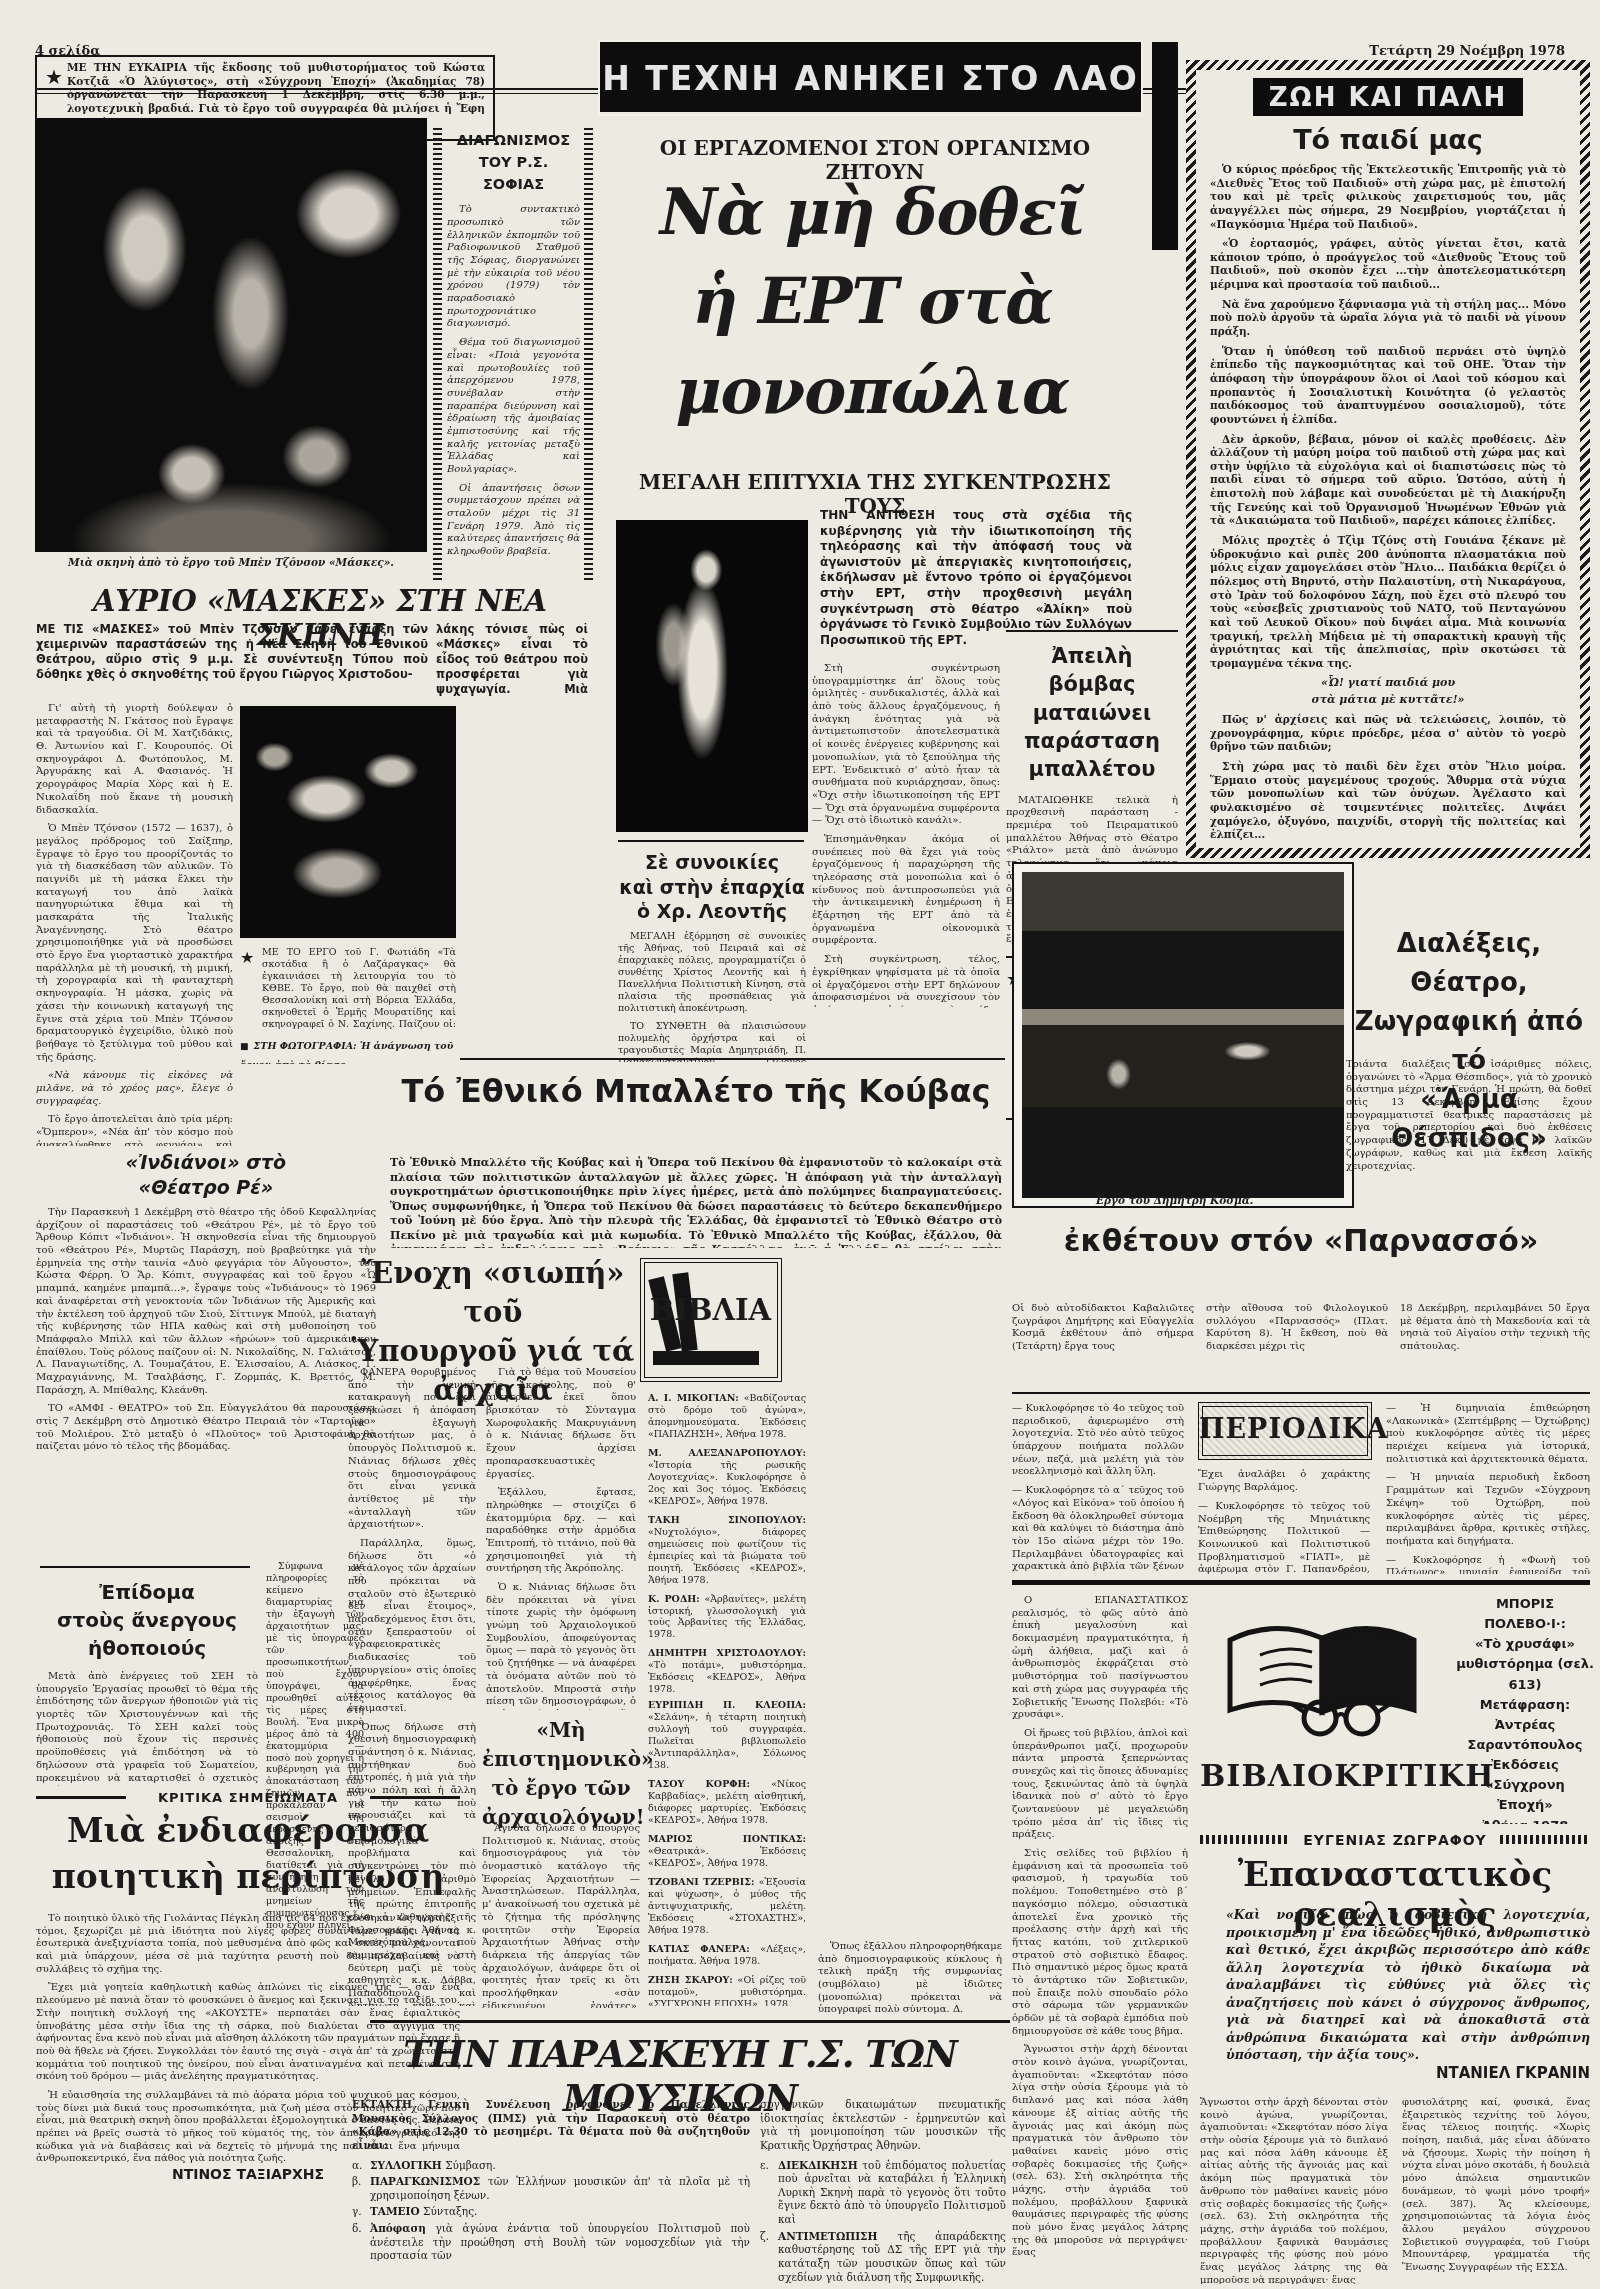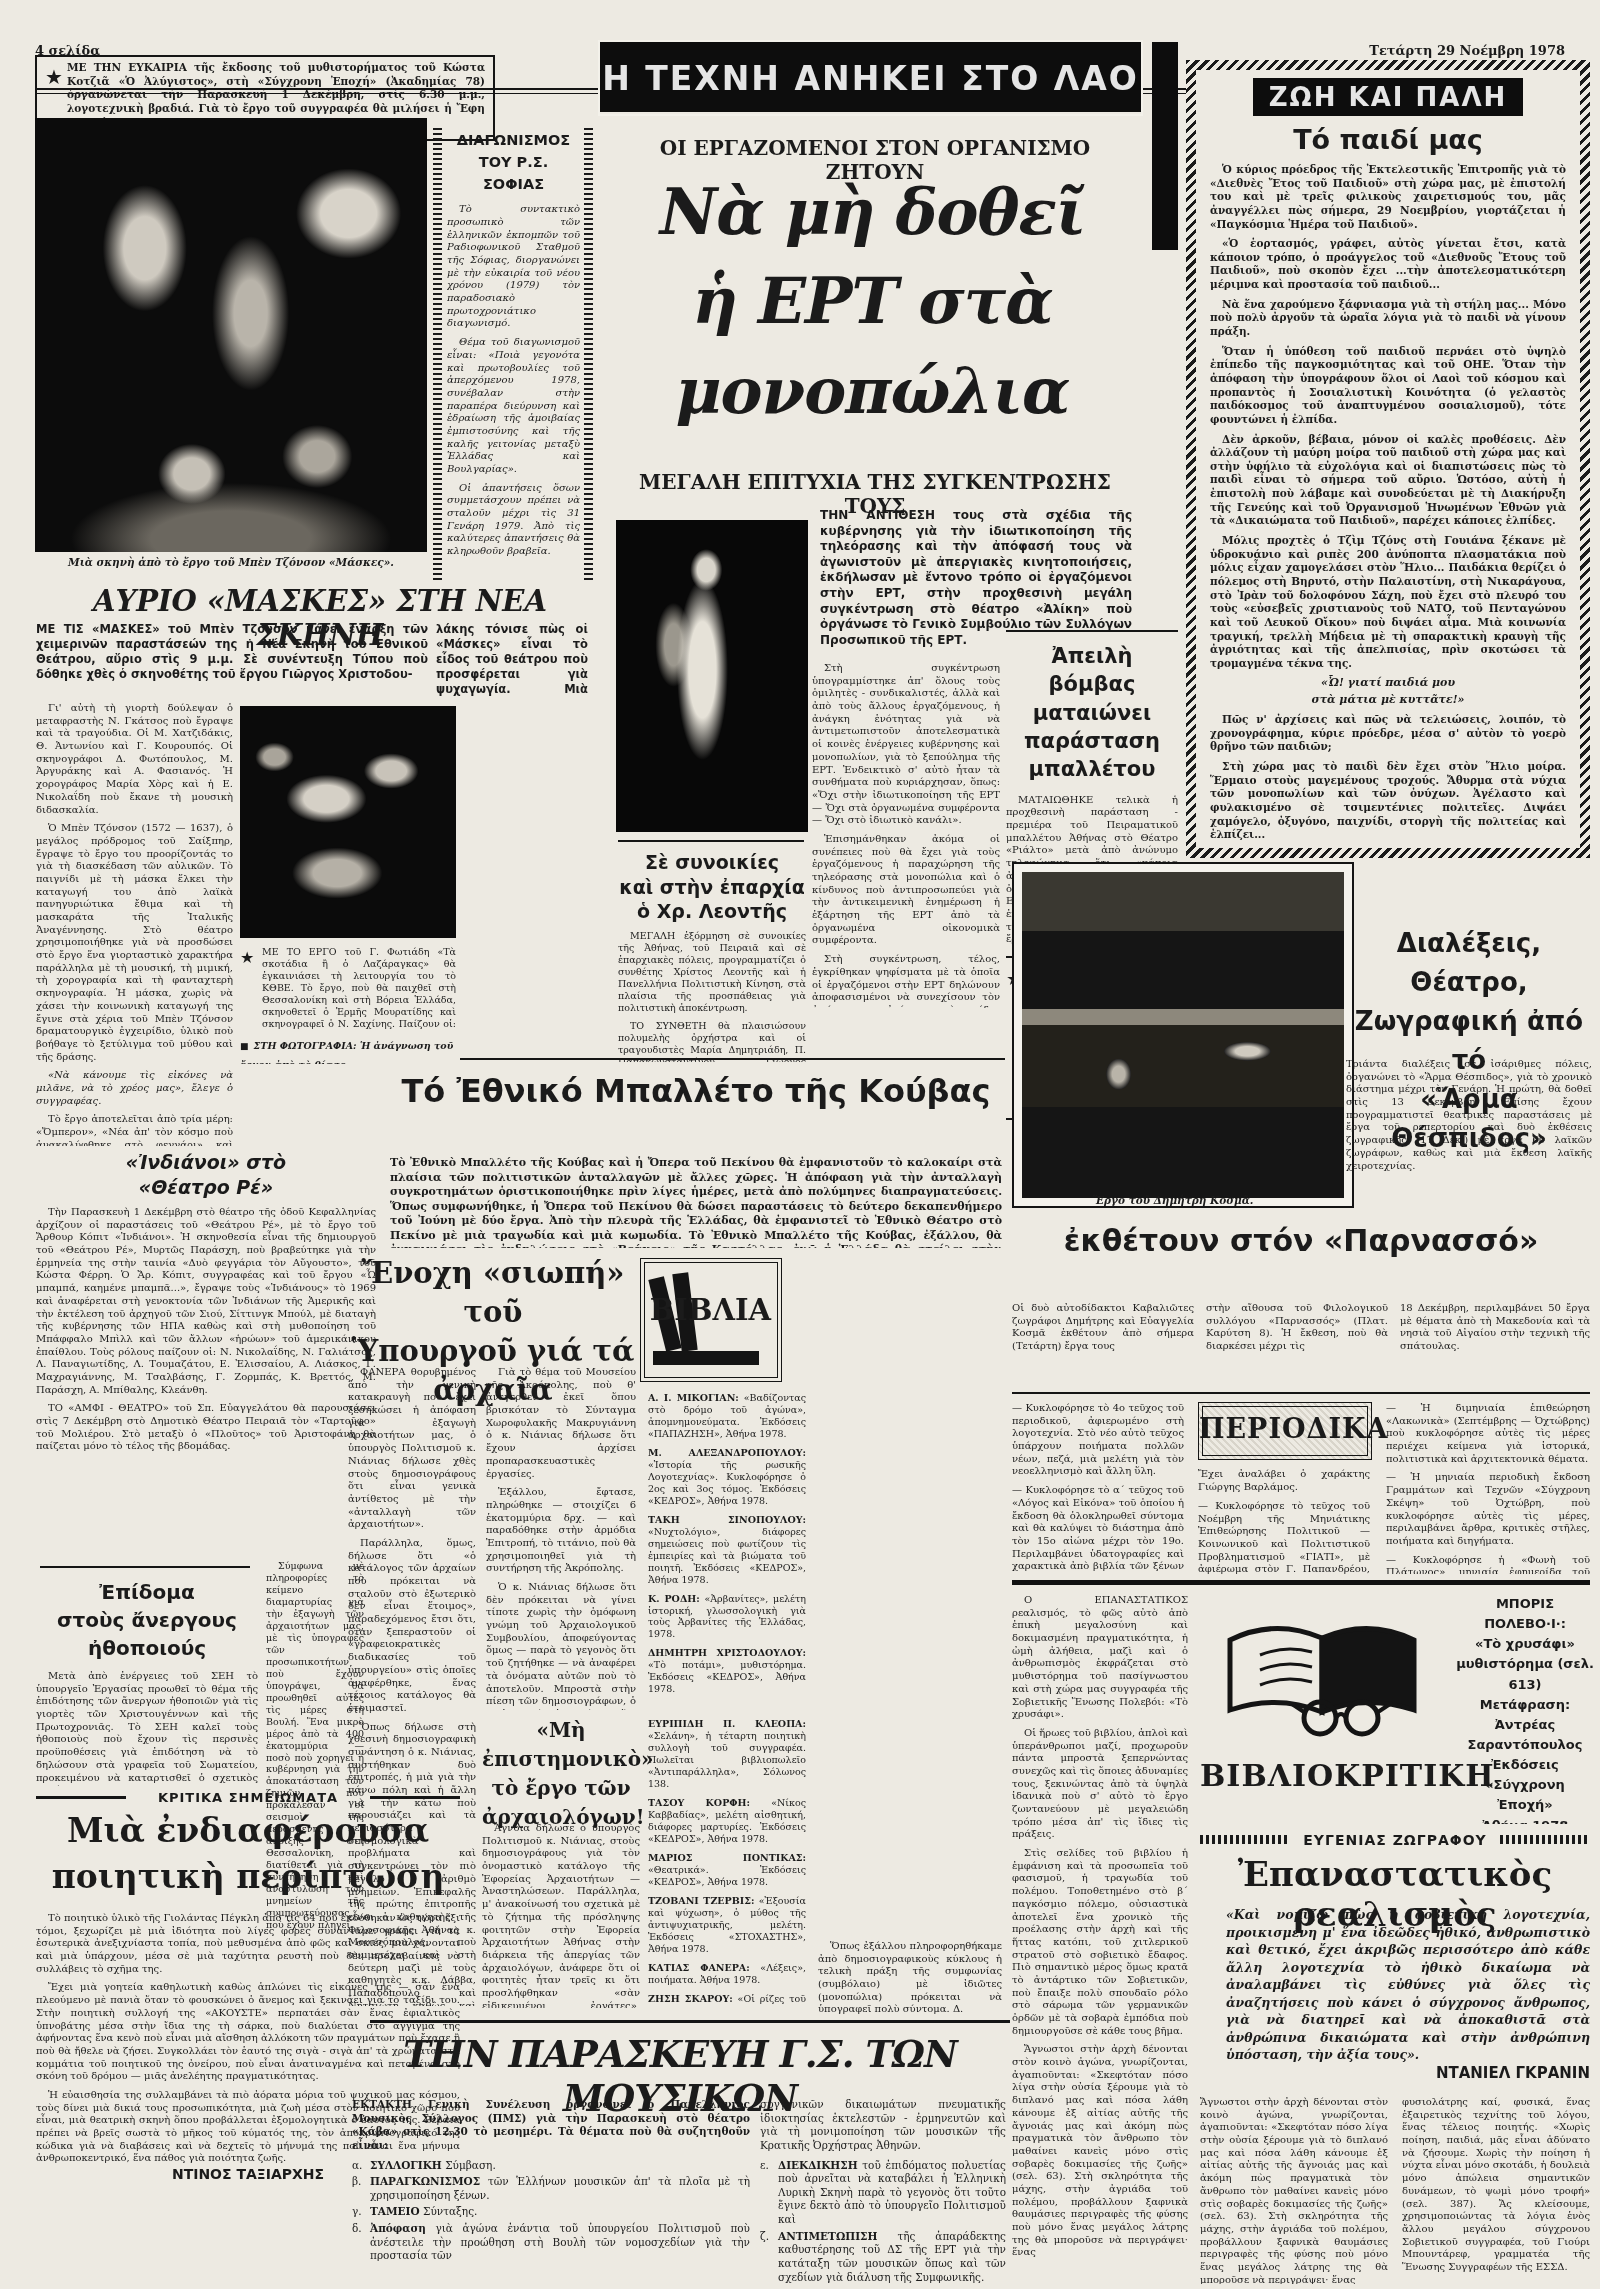--- a/index.html
+++ b/index.html
@@ -220,21 +220,21 @@
   <div class="abs bookspine" style="left:16px;top:18px;width:16px;height:74px;transform:rotate(-14deg);"></div>
   <div class="abs bookspine" style="left:36px;top:14px;width:16px;height:78px;transform:rotate(-7deg);"></div>
   <div class="abs bookspine" style="left:12px;top:92px;width:106px;height:14px;"></div>
   <div class="abs ser b" style="right:10px;top:34px;font-size:29px;margin-left:40px;">ΒΙΒΛΙΑ</div>
 </div>
 <div class="abs clip" style="left:648px;top:1392px;width:158px;height:614px;">
   <p class="j s95 ni" style="margin-bottom:7px;"><b>Α. Ι. ΜΙΚΟΓΙΑΝ:</b> <span>«Βαδίζοντας στὸ δρόμο τοῦ ἀγώνα», ἀπομνημονεύματα. Ἐκδόσεις «ΠΑΠΑΖΗΣΗ», Ἀθήνα 1978.</span></p>
   <p class="j s95 ni" style="margin-bottom:7px;"><b>Μ. ΑΛΕΞΑΝΔΡΟΠΟΥΛΟΥ:</b> <span>«Ἱστορία τῆς ρωσικῆς Λογοτεχνίας». Κυκλοφόρησε ὁ 2ος καὶ 3ος τόμος. Ἐκδόσεις «ΚΕΔΡΟΣ», Ἀθήνα 1978.</span></p>
   <p class="j s95 ni" style="margin-bottom:7px;"><b>ΤΑΚΗ ΣΙΝΟΠΟΥΛΟΥ:</b> <span>«Νυχτολόγιο», διάφορες σημειώσεις ποὺ φωτίζουν τὶς ἐμπειρίες καὶ τὰ βιώματα τοῦ ποιητῆ. Ἐκδόσεις «ΚΕΔΡΟΣ», Ἀθήνα 1978.</span></p>
   <p class="j s95 ni" style="margin-bottom:7px;"><b>Κ. ΡΟΔΗ:</b> <span>«Ἀρβανίτες», μελέτη ἱστορική, γλωσσολογικὴ γιὰ τοὺς Ἀρβανίτες τῆς Ἑλλάδας, 1978.</span></p>
-  <p class="j s95 ni" style="margin-bottom:23px;"><b>ΔΗΜΗΤΡΗ ΧΡΙΣΤΟΔΟΥΛΟΥ:</b> <span>«Τὸ ποτάμι», μυθιστόρημα. Ἐκδόσεις «ΚΕΔΡΟΣ», Ἀθήνα 1978.</span></p>
+  <p class="j s95 ni" style="margin-bottom:4px;"><b>ΔΗΜΗΤΡΗ ΧΡΙΣΤΟΔΟΥΛΟΥ:</b> <span>«Τὸ ποτάμι», μυθιστόρημα. Ἐκδόσεις «ΚΕΔΡΟΣ», Ἀθήνα 1978.</span></p>
   <p class="j s95 ni" style="margin-bottom:7px;"><b>ΕΥΡΙΠΙΔΗ Π. ΚΛΕΟΠΑ:</b> <span>«Σελάνη», ἡ τέταρτη ποιητικὴ συλλογὴ τοῦ συγγραφέα. Πωλεῖται βιβλιοπωλεῖο «Ἀντιπαράλληλα», Σόλωνος 138.</span></p>
   <p class="j s95 ni" style="margin-bottom:7px;"><b>ΤΑΣΟΥ ΚΟΡΦΗ:</b> <span>«Νίκος Καββαδίας», μελέτη αἰσθητική, διάφορες μαρτυρίες. Ἐκδόσεις «ΚΕΔΡΟΣ», Ἀθήνα 1978.</span></p>
   <p class="j s95 ni" style="margin-bottom:7px;"><b>ΜΑΡΙΟΣ ΠΟΝΤΙΚΑΣ:</b> <span>«Θεατρικά». Ἐκδόσεις «ΚΕΔΡΟΣ», Ἀθήνα 1978.</span></p>
   <p class="j s95 ni" style="margin-bottom:7px;"><b>ΤΖΟΒΑΝΙ ΤΖΕΡΒΙΣ:</b> <span>«Ἐξουσία καὶ ψύχωση», ὁ μύθος τῆς ἀντιψυχιατρικῆς, μελέτη. Ἐκδόσεις «ΣΤΟΧΑΣΤΗΣ», Ἀθήνα 1978.</span></p>
   <p class="j s95 ni" style="margin-bottom:7px;"><b>ΚΑΤΙΑΣ ΦΑΝΕΡΑ:</b> <span>«Λέξεις», ποιήματα. Ἀθήνα 1978.</span></p>
   <p class="j s95 ni" style="margin-bottom:7px;"><b>ΖΗΣΗ ΣΚΑΡΟΥ:</b> <span>«Οἱ ρίζες τοῦ ποταμοῦ», μυθιστόρημα. «ΣΥΓΧΡΟΝΗ ΕΠΟΧΗ», 1978.</span></p>
 
 </div>
 
 <div class="abs clip" style="left:818px;top:1940px;width:184px;height:110px;">

